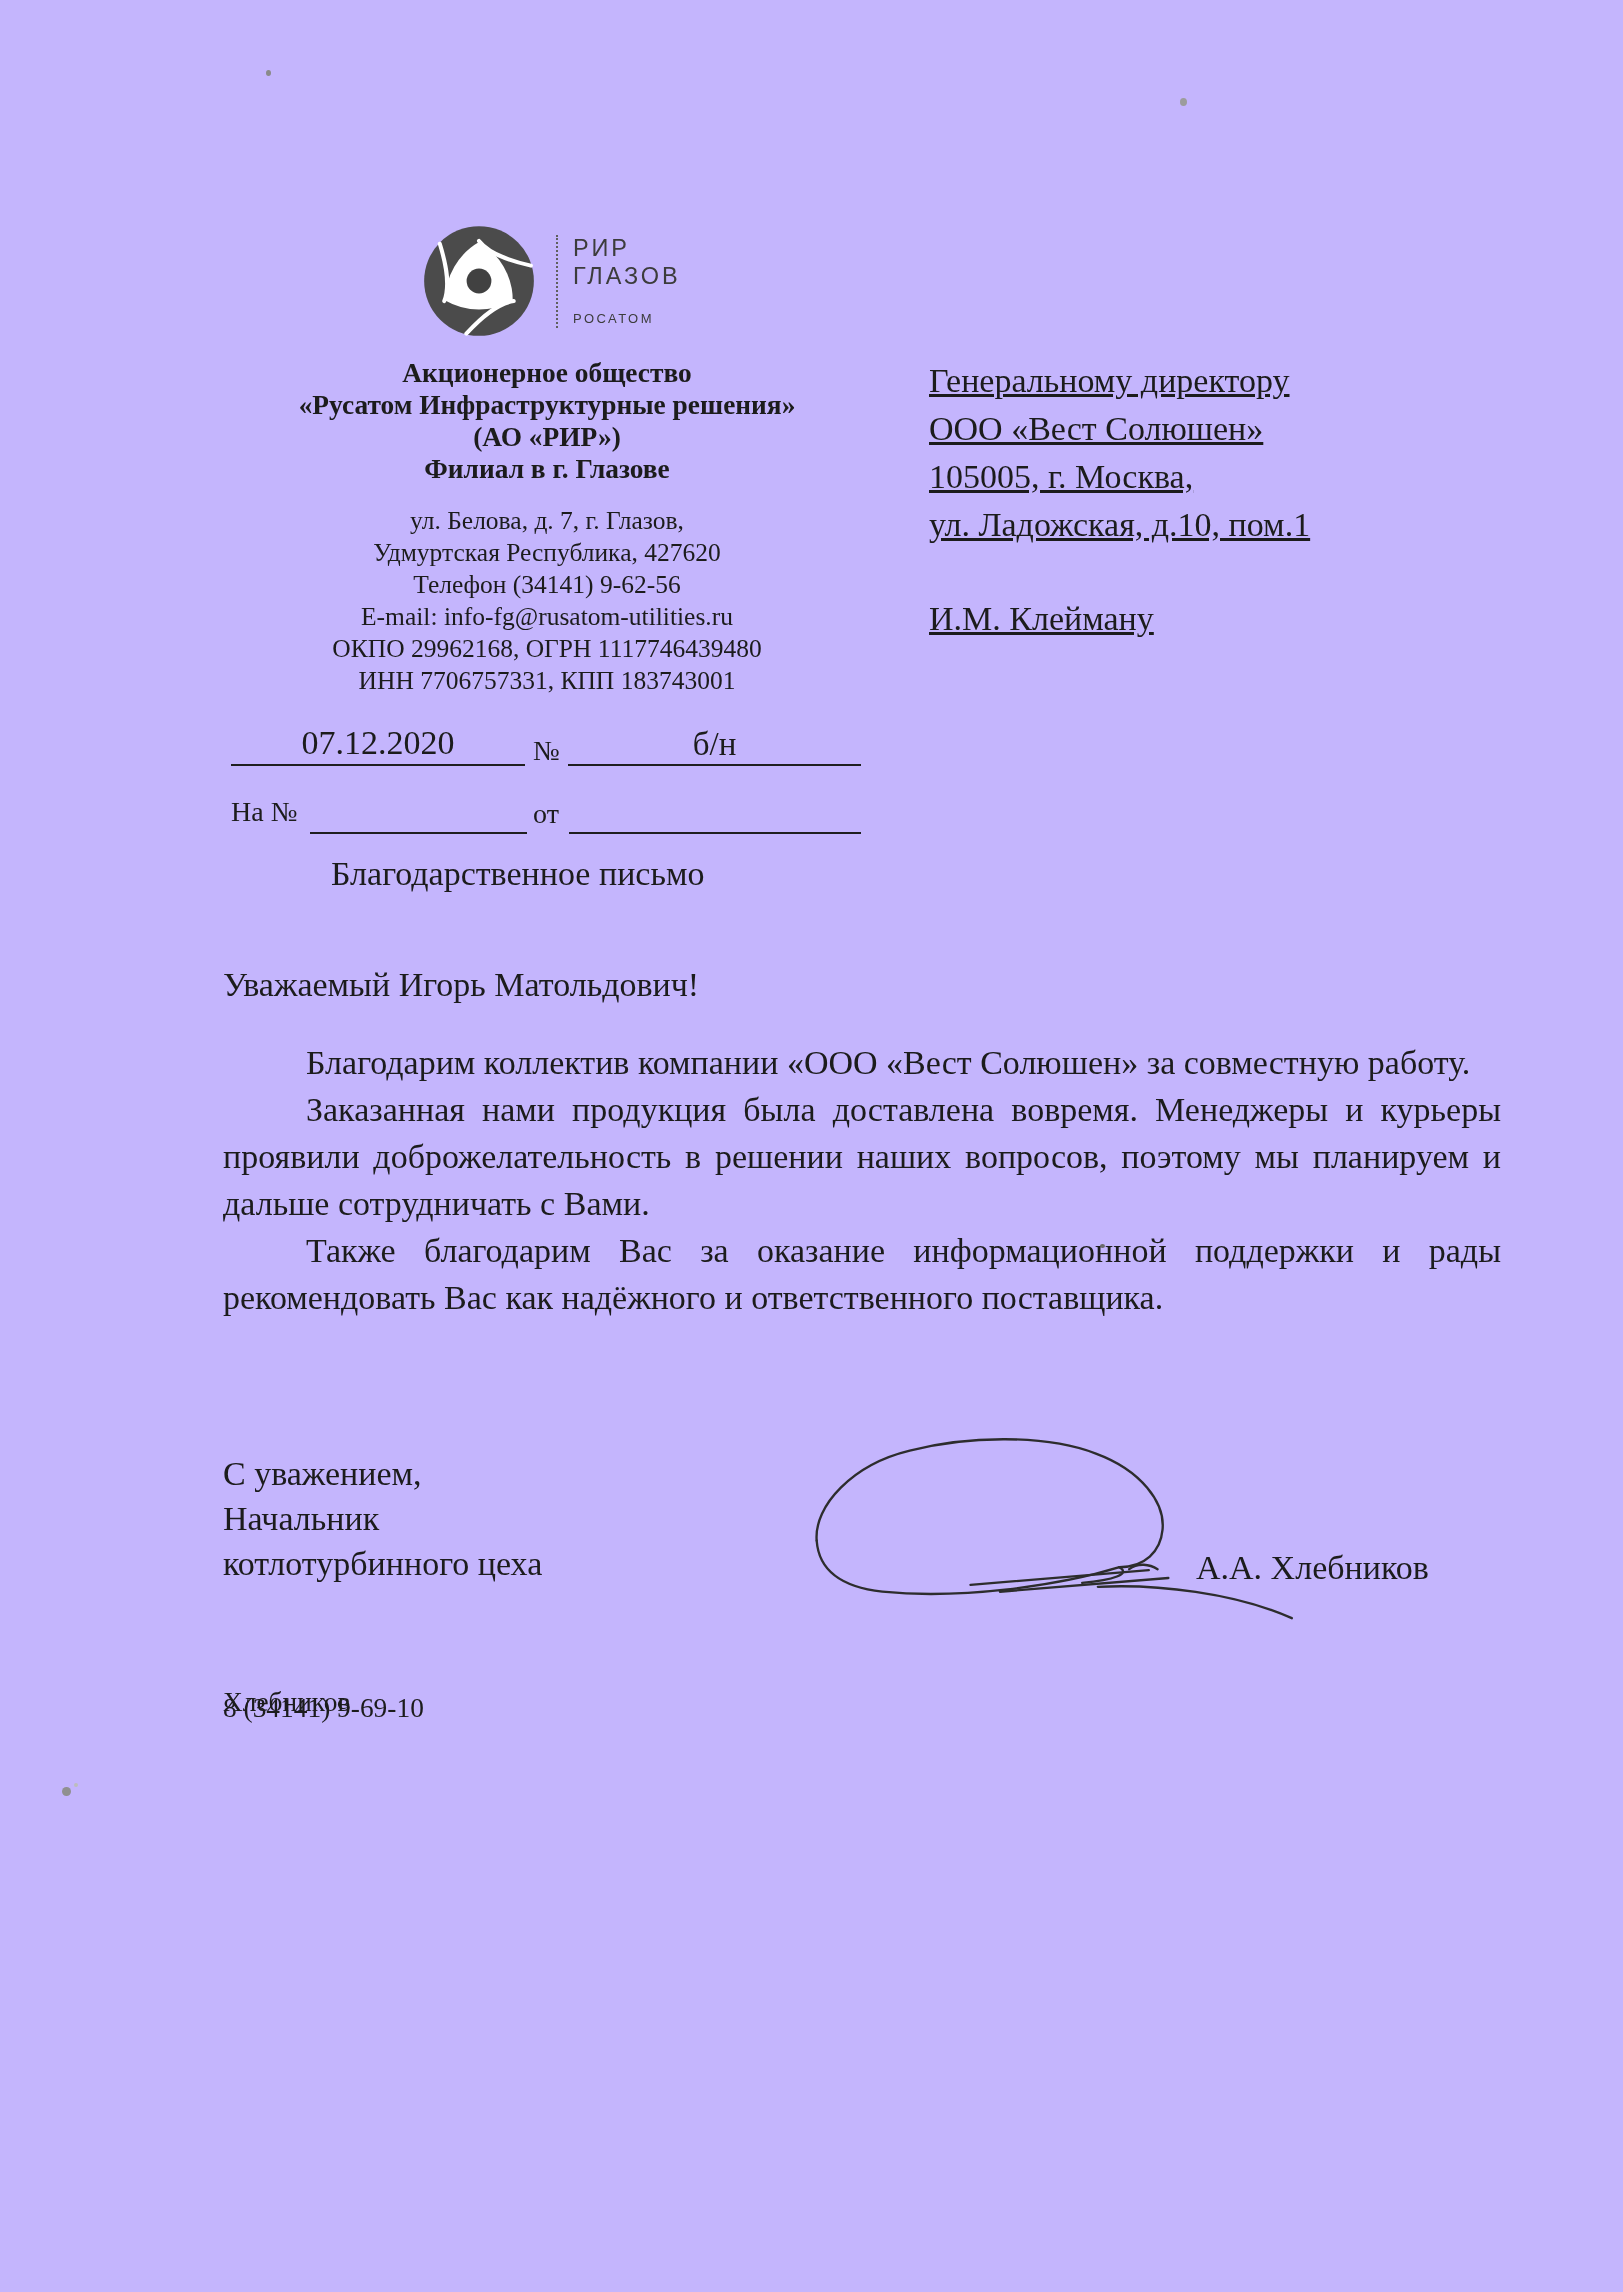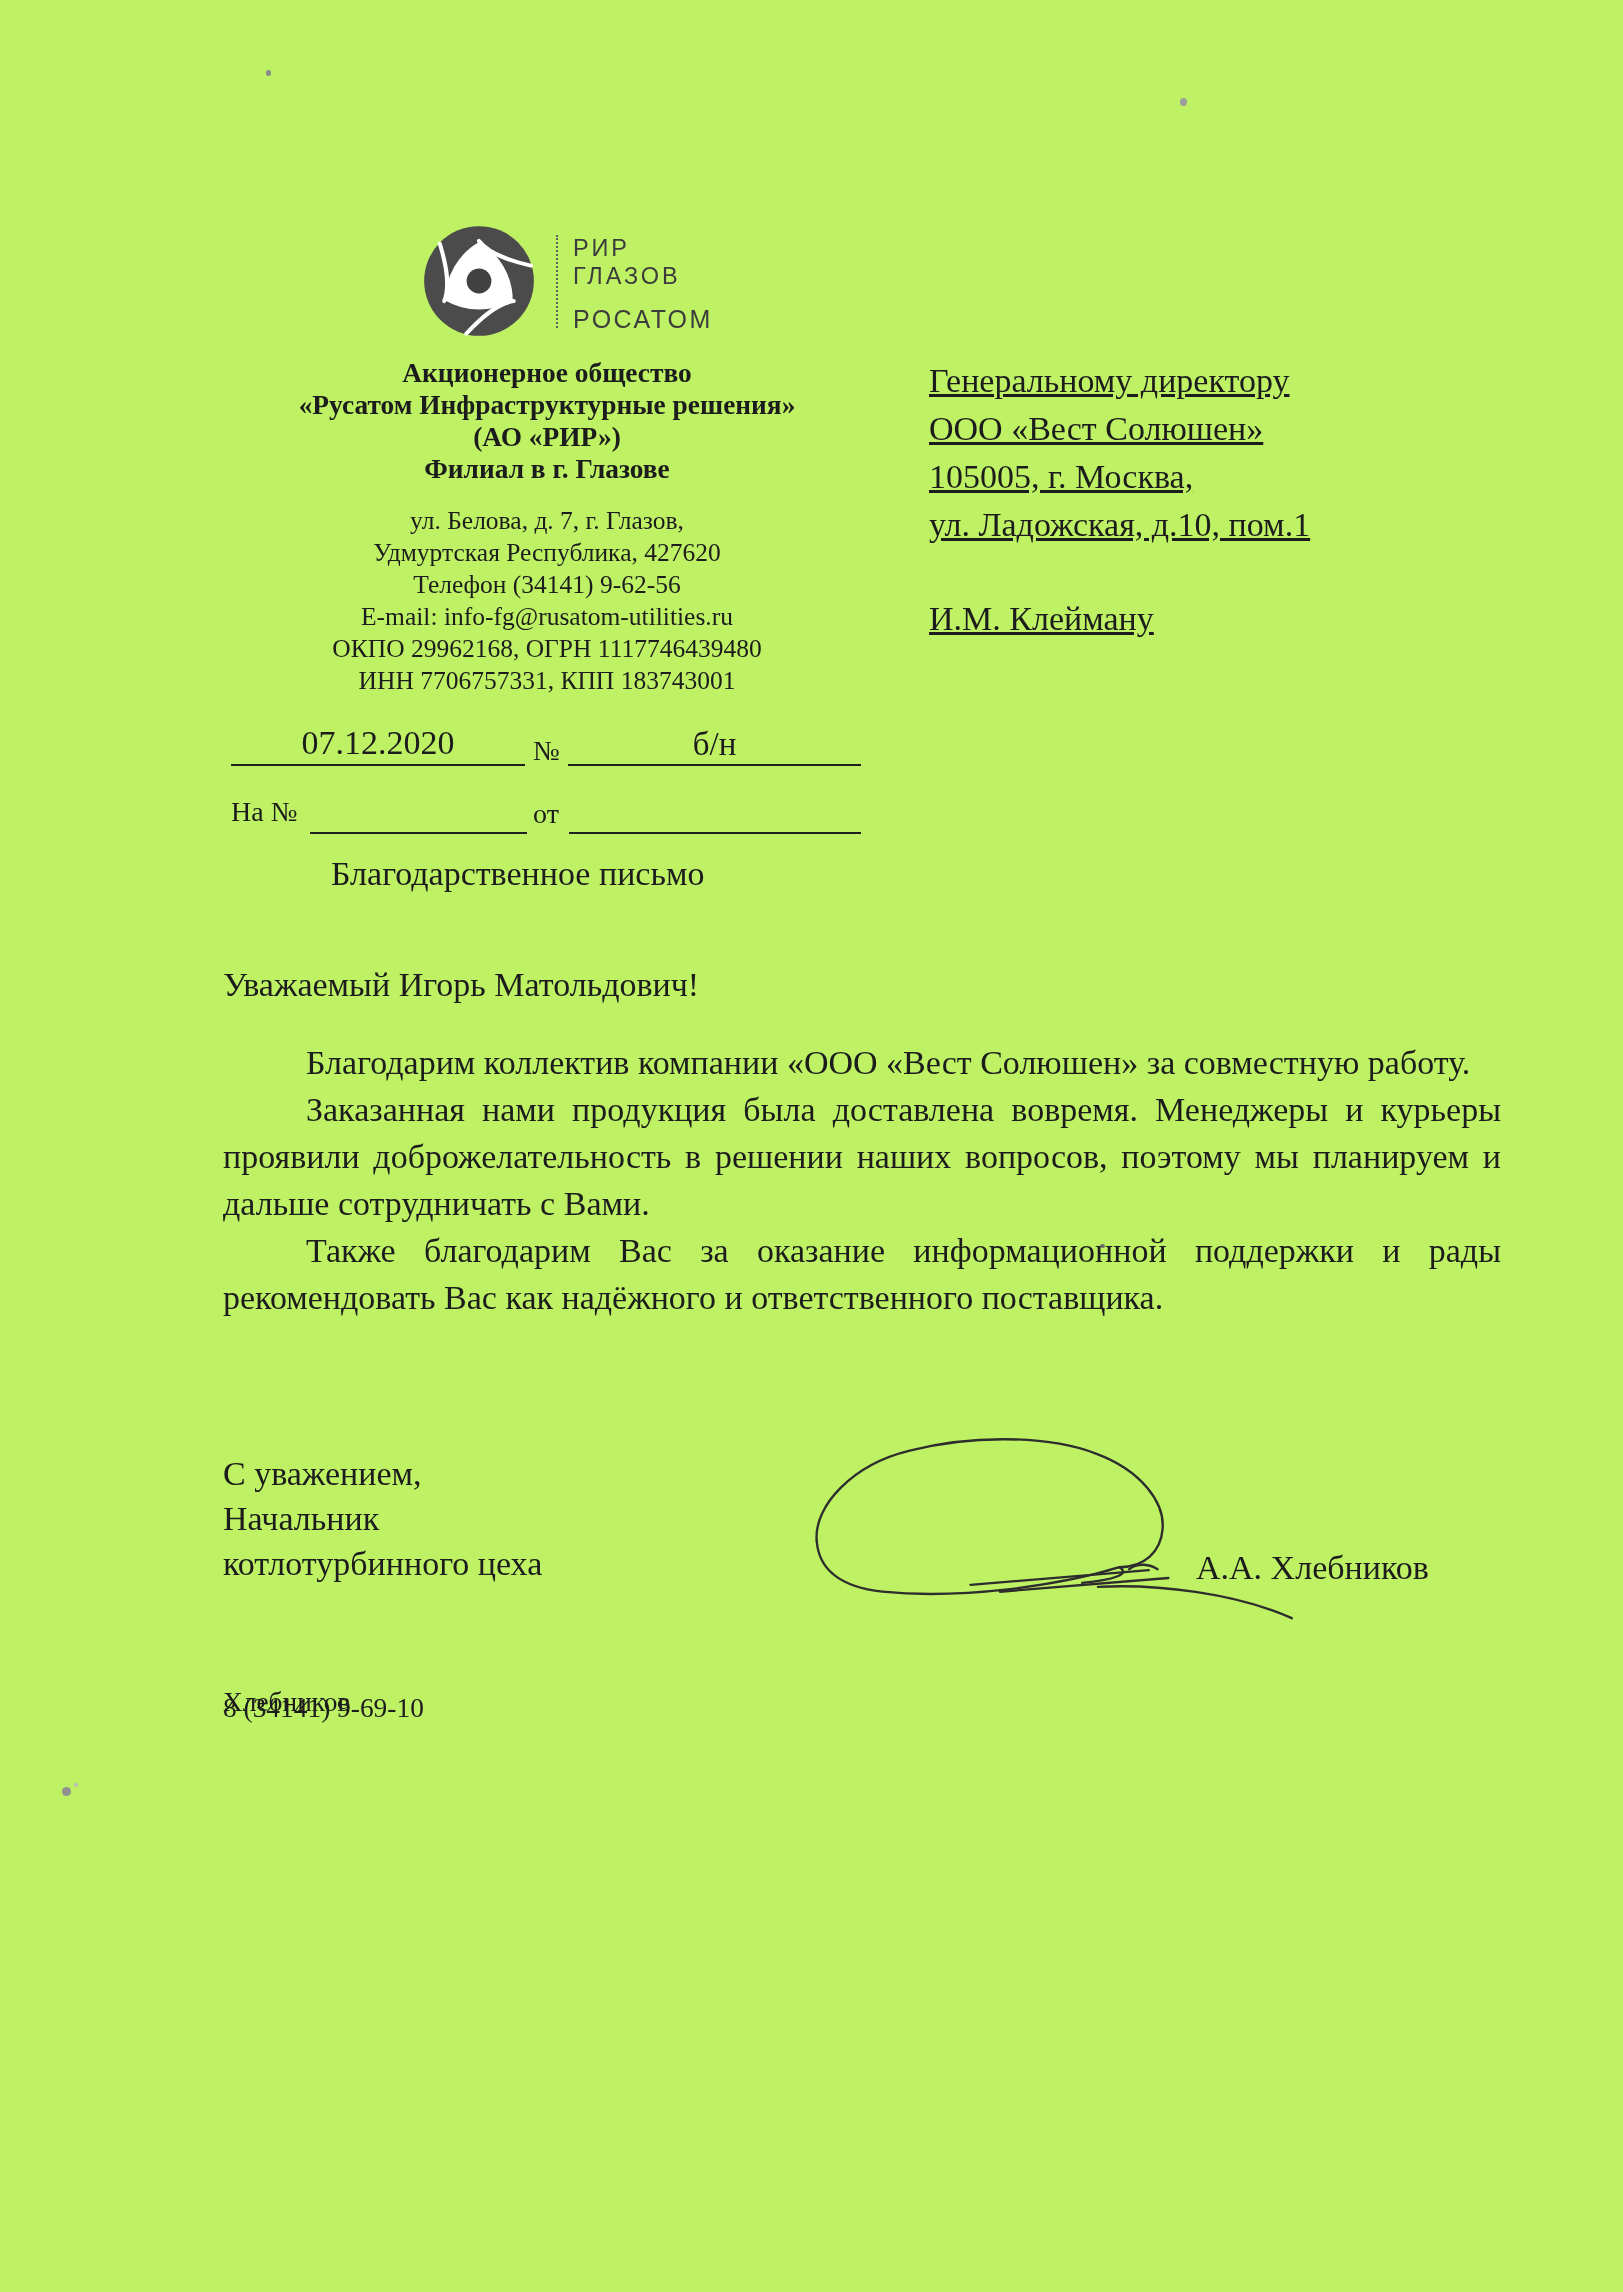--- a/index.html
+++ b/index.html
@@ -1,28 +1,28 @@
 <!DOCTYPE html>
 <html><head>
 <meta charset="utf-8">
 <style>
   html,body{margin:0;padding:0;background:#c9c9c9;}
   .page{
-    position:relative;width:1623px;height:2293px;background:#bef264;
+    position:relative;width:1623px;height:2293px;background:#c4b5fd;
     margin:0 auto;overflow:hidden;
     font-family:"Liberation Serif", serif;color:#1c1c1c;
   }
   .abs{position:absolute;}
 
   
   .logo-mark{left:420px;top:222px;width:118px;height:118px;}
   .logo-sep{left:556px;top:235px;height:93px;width:0;border-left:2px dotted #5f5f5f;}
   .logo-words{left:573px;top:234px;font-family:"Liberation Sans",sans-serif;color:#3c3c3c;}
   .logo-words .l1{font-size:23.5px;letter-spacing:2.9px;line-height:28px;}
-  .logo-words .l3{font-size:25px;letter-spacing:2.5px;margin-top:15px;}
+  .logo-words .l3{font-size:13px;letter-spacing:2.5px;margin-top:21px;}
 
   
   .org-block{left:204px;top:357px;width:686px;text-align:center;
              font-weight:bold;font-size:27.4px;line-height:32px;}
   .contact-block{left:204px;top:505px;width:686px;text-align:center;
              font-size:25.5px;line-height:32px;}
 
   
   .recipient{left:929px;top:357px;width:608px;font-size:34px;line-height:48px;text-decoration:underline;}
   .recipient .person{margin-top:46px;}

